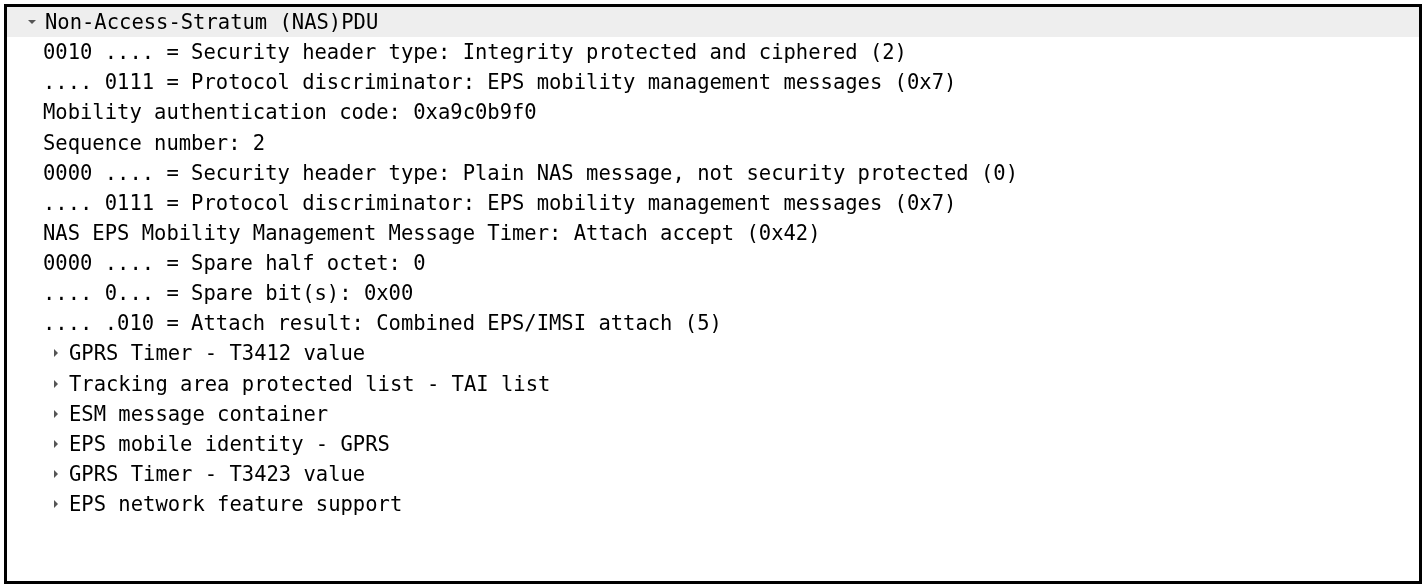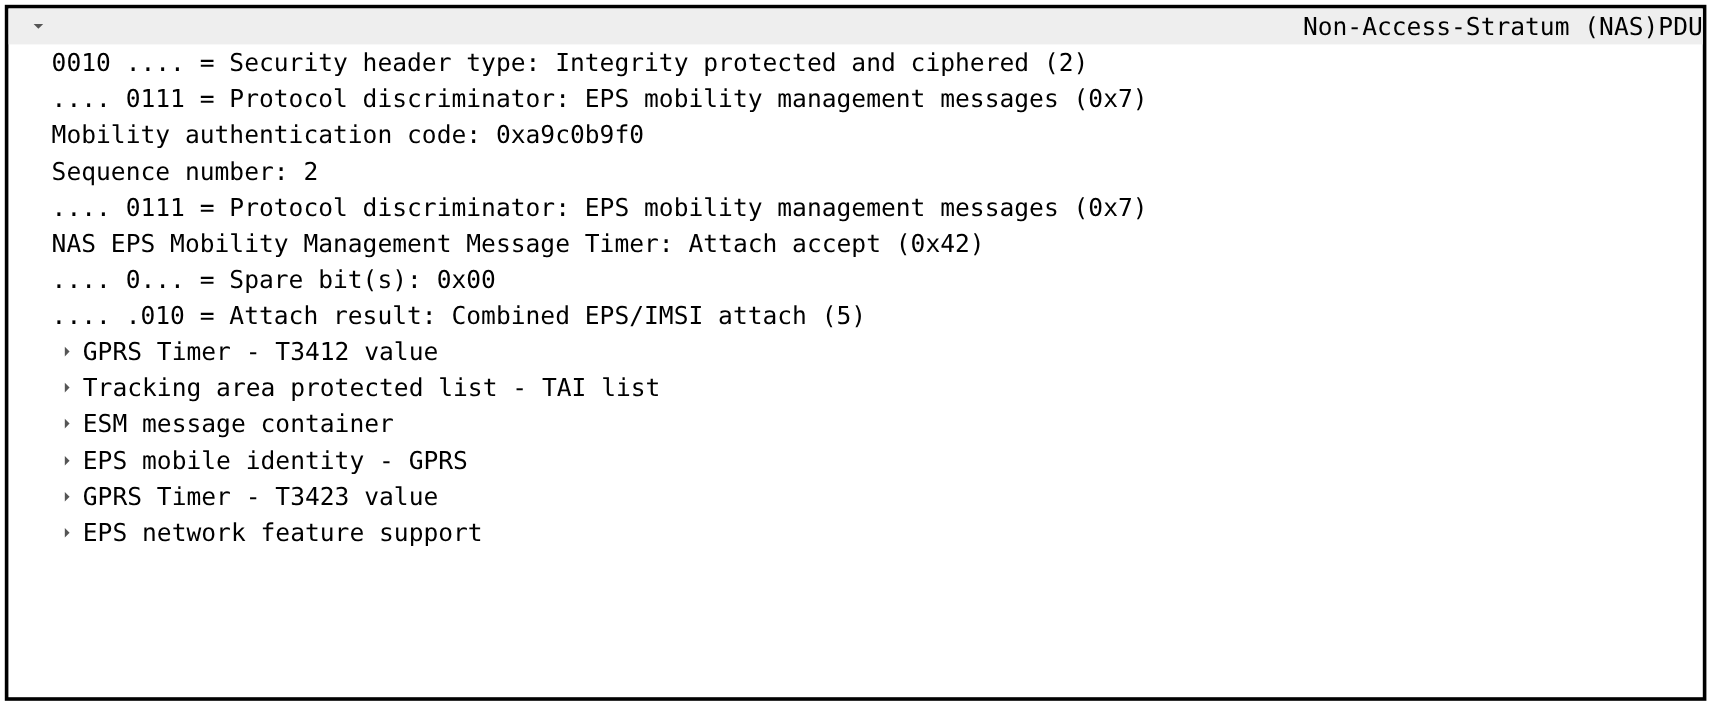--- a/index.html
+++ b/index.html
@@ -25,21 +25,20 @@
       background: #ffffff;
     }
     .tree-row {
       display: flex;
       align-items: center;
       white-space: pre;
       padding: 0;
     }
     .tree-row.header {
       background: #eeeeee;
-      justify-content: space-between;
     }
     .toggle {
       display: inline-flex;
       align-items: center;
       justify-content: center;
       width: 18px;
       min-width: 18px;
       height: 18px;
       margin-right: 4px;
       cursor: pointer;
@@ -82,24 +81,30 @@
   <div class="tree-row indent-3">
     <span class="label">.... 0111 = Protocol discriminator: EPS mobility management messages (0x7)</span>
   </div>
   <div class="tree-row indent-3">
     <span class="label">Mobility authentication code: 0xa9c0b9f0</span>
   </div>
   <div class="tree-row indent-3">
     <span class="label">Sequence number: 2</span>
   </div>
   <div class="tree-row indent-3">
+    <span class="label">0000 .... = Security header type: Plain NAS message, not security protected (0)</span>
+  </div>
+  <div class="tree-row indent-3">
     <span class="label">.... 0111 = Protocol discriminator: EPS mobility management messages (0x7)</span>
   </div>
   <div class="tree-row indent-3">
     <span class="label">NAS EPS Mobility Management Message Timer: Attach accept (0x42)</span>
+  </div>
+  <div class="tree-row indent-3">
+    <span class="label">0000 .... = Spare half octet: 0</span>
   </div>
   <div class="tree-row indent-3">
     <span class="label">.... 0... = Spare bit(s): 0x00</span>
   </div>
   <div class="tree-row indent-3">
     <span class="label">.... .010 = Attach result: Combined EPS/IMSI attach (5)</span>
   </div>
 
   <div class="tree-row indent-2">
     <span class="toggle">

